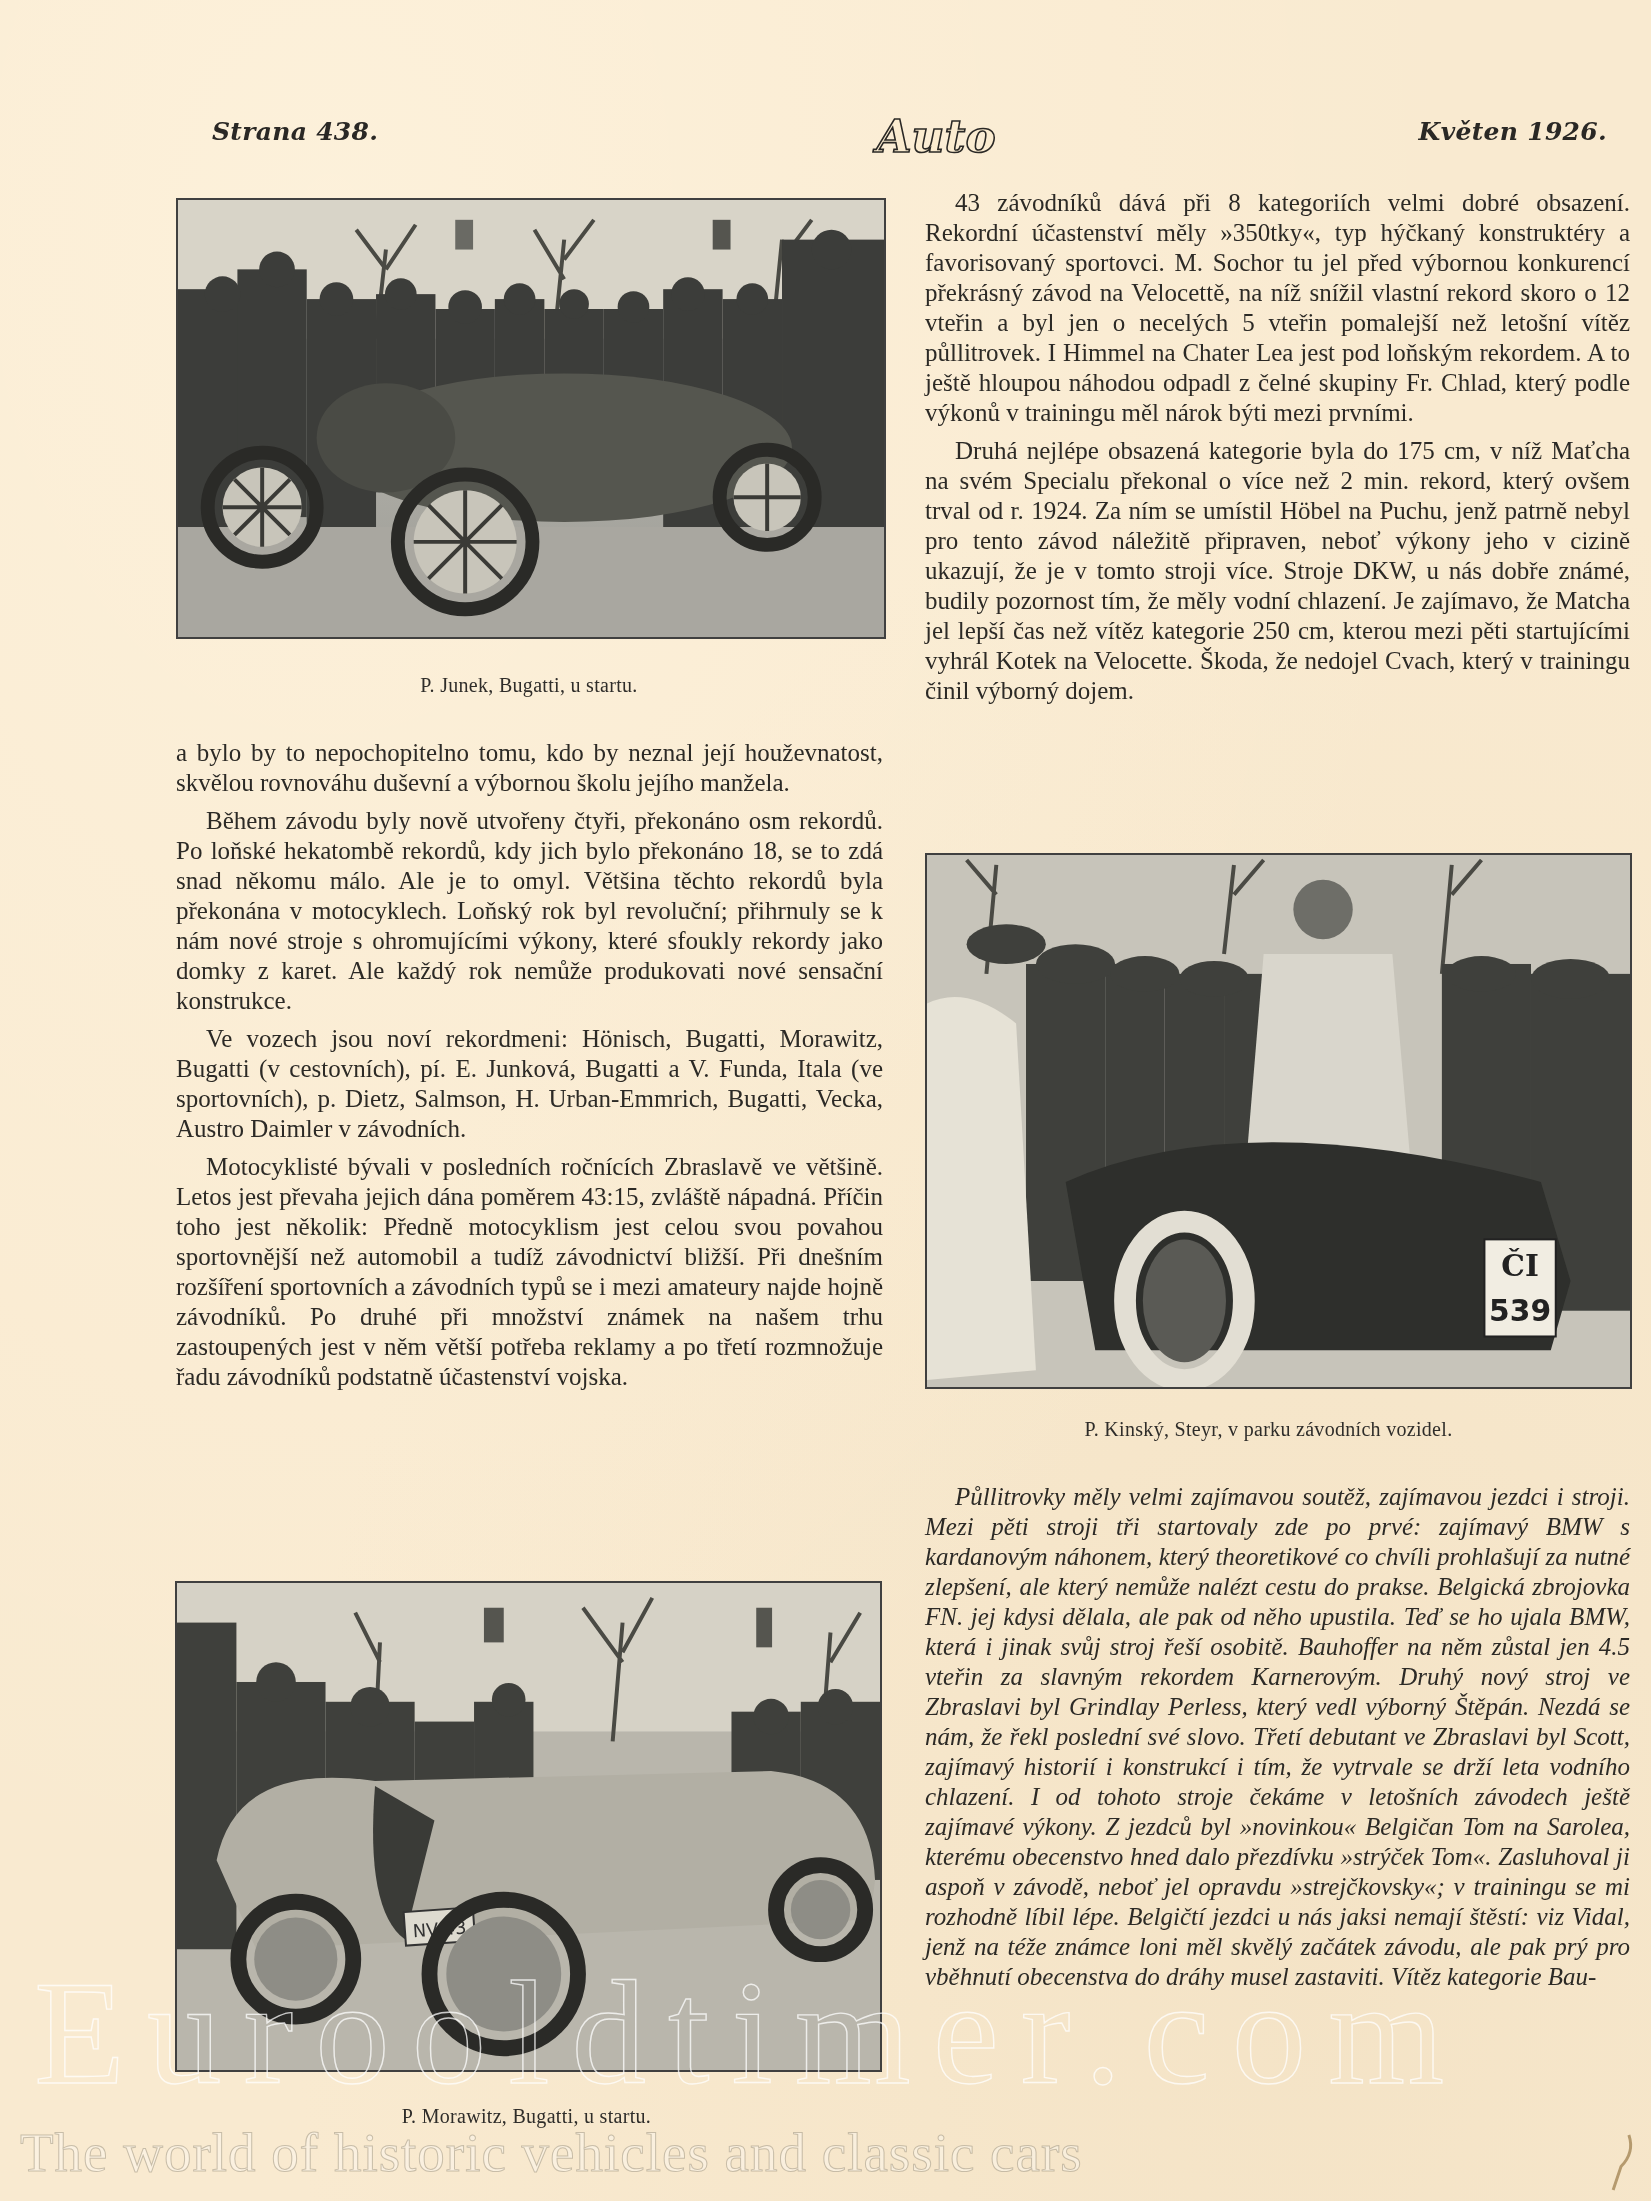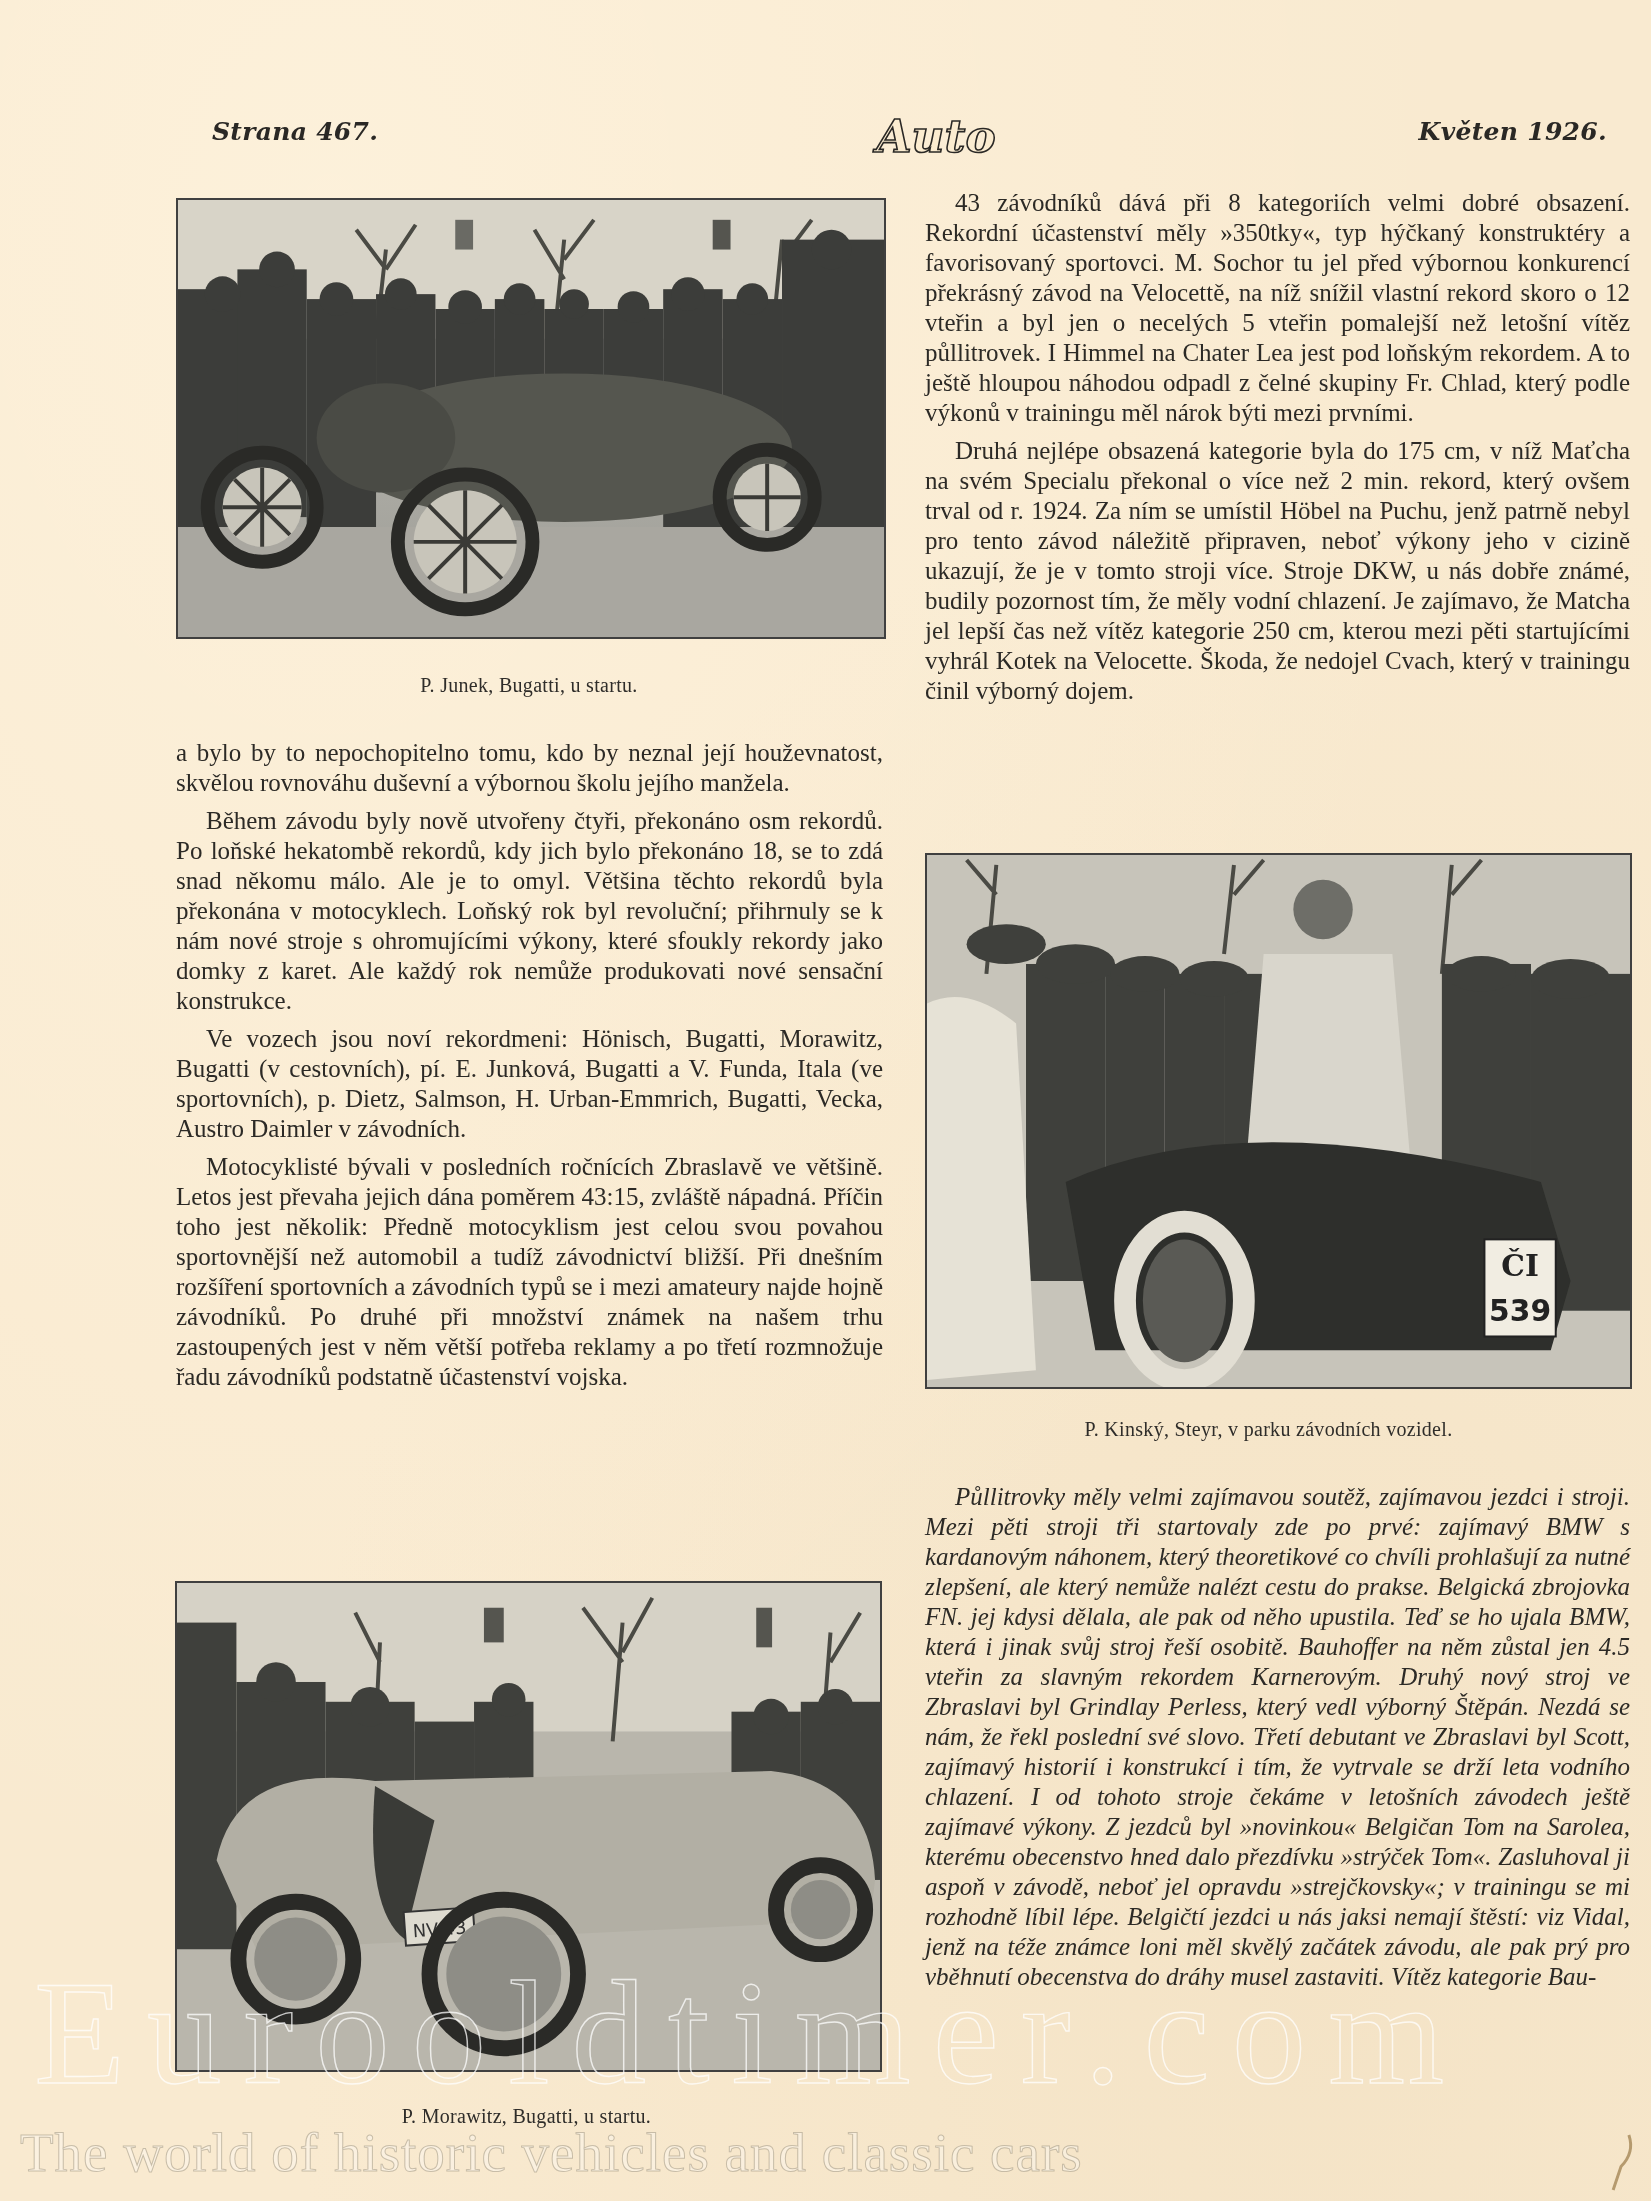--- a/index.html
+++ b/index.html
@@ -49,21 +49,21 @@
     position: absolute; left: 20px; top: 163px; font-family: "Liberation Serif", serif;
     font-size: 55px; color: rgba(255,255,255,0.35); -webkit-text-stroke: 1px rgba(140,130,110,0.45);
     letter-spacing: 1px; white-space: nowrap;
   }
   .corner-mark { position: absolute; right: 14px; bottom: 10px; width: 30px; height: 59px; }
 </style>
 </head>
 <body>
 
 <div class="page-header">
-  <span class="hdr-left">Strana 467.</span>
+  <span class="hdr-left">Strana 438.</span>
   <div class="masthead">
     <svg viewBox="0 0 160 66">
       <text x="80" y="48" text-anchor="middle" font-family="DejaVu Serif, serif" font-style="italic" font-weight="bold" font-size="46" fill="#fbecd0" stroke="#2a2825" stroke-width="1.6">Auto</text>
     </svg>
   </div>
   <span class="hdr-right">Květen 1926.</span>
 </div>
 
 <div class="photo" style="left:176px; top:198px; width:706px; height:437px;">
   <svg viewBox="0 0 713 441" preserveAspectRatio="none">

